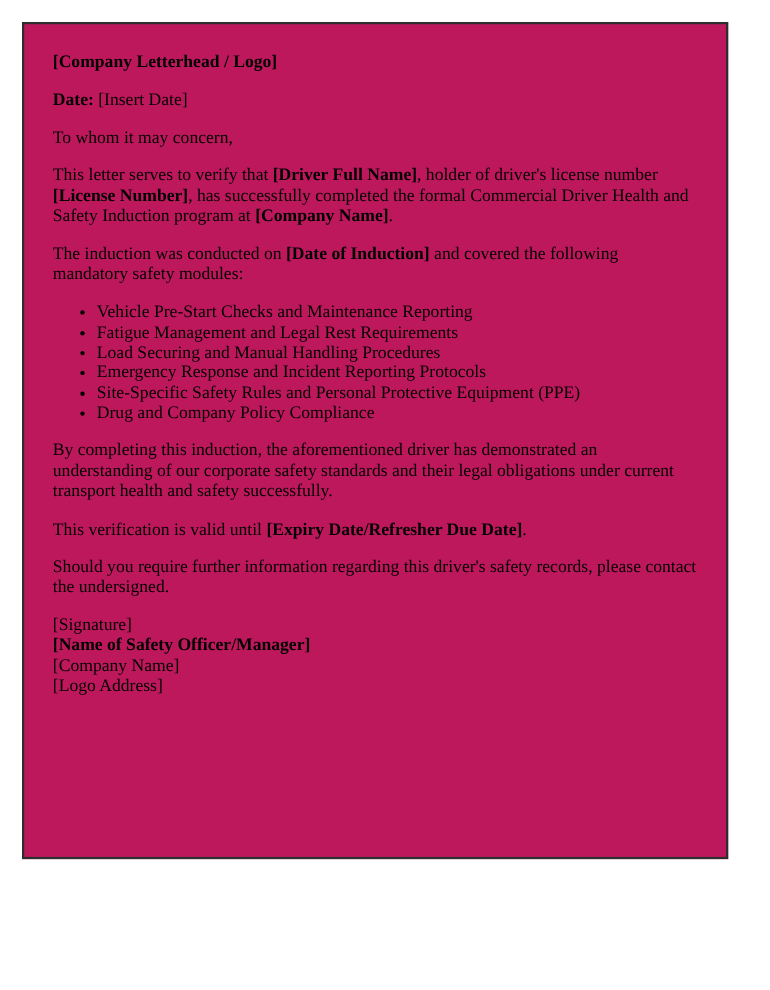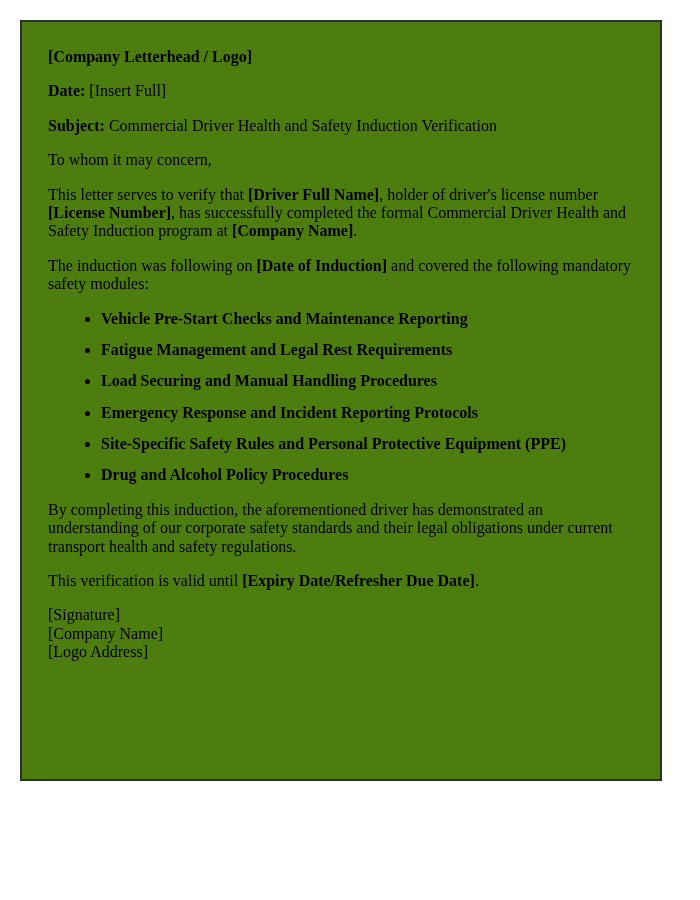--- a/index.html
+++ b/index.html
@@ -15,75 +15,75 @@
     color: #000000;
   }
   .letter {
     position: absolute;
     left: 20px;
     top: 20px;
     width: 642px;
     height: 761px;
     box-sizing: border-box;
     border: 2px solid #2e2e2e;
-    background: #4d7c0f;
+    background: #be185d;
     padding: 10px 26px 30px 26px;
     font-size: 16px;
     line-height: 1.15;
   }
   .para {
     margin: 16px 0;
   }
   ul.modules {
     margin: 16px 0;
     padding-left: 40px;
   }
   ul.modules li {
-    margin: 13px;
+    margin: 0;
     padding: 0;
-    font-weight: bold;
   }
   .sig-line {
     margin: 0;
   }
   b, strong {
     font-weight: bold;
   }
 </style>
 </head>
 <body>
 
 <div class="letter">
 
   <p class="para"><strong>[Company Letterhead / Logo]</strong></p>
 
-  <p class="para"><strong>Date:</strong><span> [Insert Full]</span></p>
+  <p class="para"><strong>Date:</strong><span> [Insert Date]</span></p>
 
-  <p class="para"><strong>Subject:</strong><span> Commercial Driver Health and Safety Induction Verification</span></p>
 
   <p class="para">To whom it may concern,</p>
 
   <p class="para"><span>This letter serves to verify that </span><strong>[Driver Full Name]</strong><span>, holder of driver's license number </span><strong>[License Number]</strong><span>, has successfully completed the formal Commercial Driver Health and Safety Induction program at </span><strong>[Company Name]</strong><span>.</span></p>
 
-  <p class="para"><span>The induction was following on </span><strong>[Date of Induction]</strong><span> and covered the following mandatory safety modules:</span></p>
+  <p class="para"><span>The induction was conducted on </span><strong>[Date of Induction]</strong><span> and covered the following mandatory safety modules:</span></p>
 
   <ul class="modules">
     <li>Vehicle Pre-Start Checks and Maintenance Reporting</li>
     <li>Fatigue Management and Legal Rest Requirements</li>
     <li>Load Securing and Manual Handling Procedures</li>
     <li>Emergency Response and Incident Reporting Protocols</li>
     <li>Site-Specific Safety Rules and Personal Protective Equipment (PPE)</li>
-    <li>Drug and Alcohol Policy Procedures</li>
+    <li>Drug and Company Policy Compliance</li>
   </ul>
 
-  <p class="para">By completing this induction, the aforementioned driver has demonstrated an understanding of our corporate safety standards and their legal obligations under current transport health and safety regulations.</p>
+  <p class="para">By completing this induction, the aforementioned driver has demonstrated an understanding of our corporate safety standards and their legal obligations under current transport health and safety successfully.</p>
 
   <p class="para"><span>This verification is valid until </span><strong>[Expiry Date/Refresher Due Date]</strong><span>.</span></p>
 
+  <p class="para">Should you require further information regarding this driver's safety records, please contact the undersigned.</p>
 
 
   <div class="para">
     <div class="sig-line">[Signature]</div>
+    <div class="sig-line"><strong>[Name of Safety Officer/Manager]</strong></div>
     <div class="sig-line">[Company Name]</div>
     <div class="sig-line">[Logo Address]</div>
   </div>
 
 </div>
 
 </body></html>

